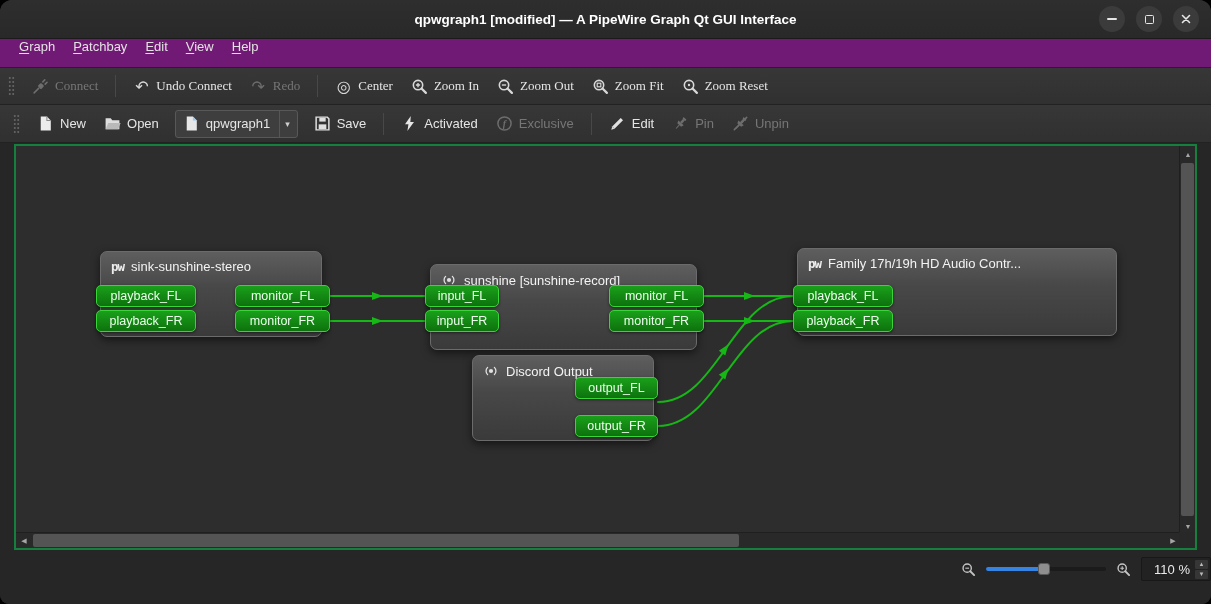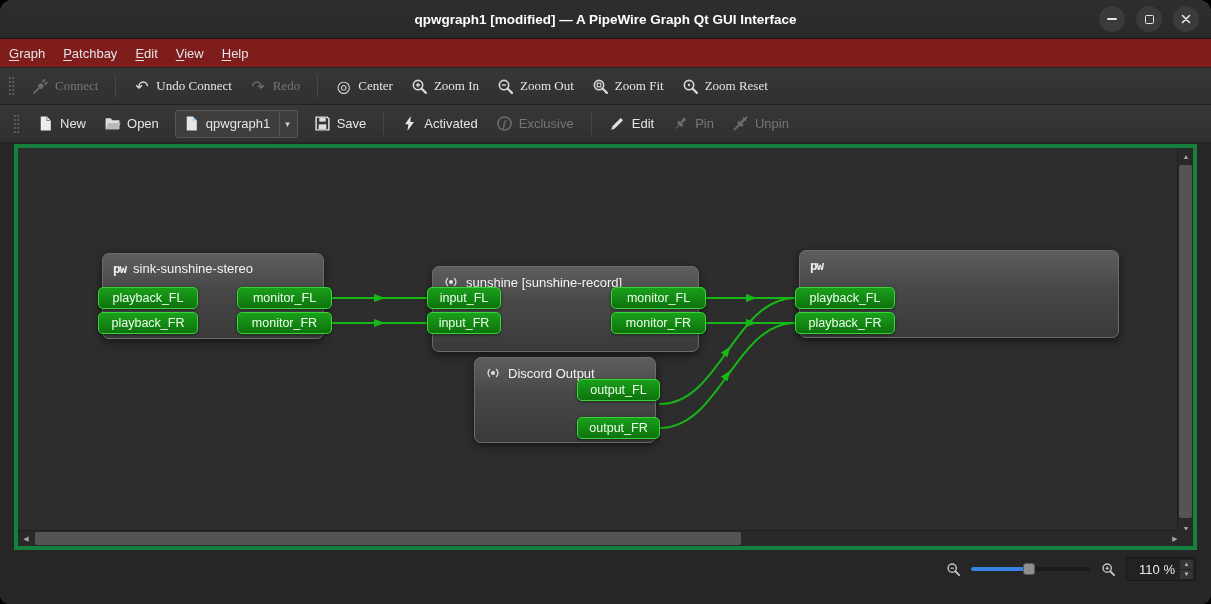--- a/index.html
+++ b/index.html
@@ -12,21 +12,21 @@
   
   .titlebar { height:39px; background:linear-gradient(#2e2e2e,#292929); border-bottom:1px solid #1b1b1b;
               position:relative; display:flex; align-items:center; justify-content:center; flex:none; }
   .title { color:#ffffff; font-size:13.5px; font-weight:bold; }
   .win-controls { position:absolute; right:12px; top:0; height:100%; display:flex; align-items:center; gap:11px; }
   .wbtn { width:26px; height:26px; border-radius:50%; background:#3b3b3b; display:flex; align-items:center; justify-content:center; }
   .wbtn .bar { width:10px; height:2px; background:#e6e6e6; border-radius:1px; }
   .wbtn .sq  { width:9px; height:9px; border:1.5px solid #e6e6e6; border-radius:1.5px; }
 
   
-  .menubar { height:29px; background:#7f1d1d; display:flex; align-items:center; 
+  .menubar { height:29px; background:#701a75; display:flex; align-items:flex-start; padding-left:10px;
              border-bottom:1px solid #222; flex:none; }
   .menu-item { display:flex; align-items:center; padding:0 9px; color:#e3e3e3; font-size:13px; }
   .mn { text-decoration:underline; text-underline-offset:2px; }
 
   
   .toolbar { background:linear-gradient(#373737,#303030); border-bottom:1px solid #222;
              display:flex; align-items:center; padding:0 4px; flex:none; }
   .toolbar.row1 { height:37px;font-family:Liberation Serif, serif; }
   .toolbar.row2 { height:38px;padding-left:9px; }
   .handle { width:7px; height:20px; margin:0 8px 0 4px;
@@ -38,21 +38,21 @@
   .tbtn.disabled .tlabel { color:#767676; }
   .ticon { width:17px; height:17px; display:block; flex:none; }
   .gicon { font-size:16px; line-height:17px; width:17px; text-align:center; }
   .combo { display:flex; align-items:center; gap:6px; height:28px; padding:0 2px 0 7px; background:#3e3e3e;
            border:1px solid #585858; border-radius:3px; margin:0 7px; color:#e5e5e5; font-size:13px; }
   .combo .carrow { font-size:9px; color:#cfcfcf; border-left:1px solid #565656; padding:0 5px; margin-left:3px;
                    height:26px; display:flex; align-items:center; }
 
   
   .main { height:408px; padding:1px 14px 0; background:#262626; flex:none; }
-  .canvas-frame { position:relative; width:1183px; height:406px; border:4px solid #15803d; background:#2d2d2d; }
+  .canvas-frame { position:relative; width:1183px; height:406px; border:2px solid #15803d; background:#2d2d2d; }
   .canvas { position:absolute; left:0; top:0; width:1165px; height:388px; overflow:hidden; background:#2d2d2d; }
   .wires { position:absolute; left:0; top:0; }
   .wire { fill:none; stroke:#16b816; stroke-width:2; stroke-linecap:round; }
   .warrow { fill:#16b816; }
 
   .node { position:absolute; border-radius:7px;
           background:linear-gradient(180deg,#5e5e5e 0%,#484848 42%,#3a3a3a 100%);
           border:1px solid #6b6b6b; box-shadow:0 3px 9px rgba(0,0,0,.55); }
   .node-header { display:flex; align-items:center; gap:7px; padding:7px 10px 0 10px; }
   .node-title { color:#f3f3f3; font-weight:normal; font-size:13px; white-space:nowrap; overflow:hidden; text-overflow:ellipsis; }
@@ -68,21 +68,21 @@
   .vscroll { position:absolute; right:0; top:0; width:16px; height:388px; background:#292929; border-left:1px solid #1f1f1f; }
   .vthumb  { position:absolute; left:1px; top:17px; width:13px; height:353px; background:#545454; border-radius:2px; }
   .hscroll { position:absolute; left:0; bottom:0; height:16px; width:1165px; background:#292929; border-top:1px solid #1f1f1f; }
   .hthumb  { position:absolute; top:1px; left:17px; height:13px; width:706px; background:#545454; border-radius:2px; }
   .corner  { position:absolute; right:0; bottom:0; width:16px; height:16px; background:#282828; }
   .sarrow  { position:absolute; width:16px; height:16px; color:#a6a6a6; font-size:7px;
              display:flex; align-items:center; justify-content:center; }
 
   
   .statusbar { height:36px; display:flex; align-items:center; justify-content:flex-end;
-               padding-right:15px; gap:10px; background:#262626; flex:none; }
+               gap:10px; background:#262626; flex:none; }
   .sicon { width:15px; height:15px; color:#c4c4c4; }
   .slider { position:relative; width:120px; height:16px; }
   .slider .track { position:absolute; top:6px; left:0; width:120px; height:4px; background:#1b1b1b; border-radius:2px; }
   .slider .fill  { position:absolute; top:6px; left:0; width:58px; height:4px; background:#3584e4; border-radius:2px; }
   .slider .shandle { position:absolute; top:2px; left:52px; width:12px; height:12px; background:#8f8f8f;
                      border:1px solid #5a5a5a; border-radius:3px; }
   .spin { display:flex; align-items:center; background:#222; border:1px solid #181818; border-radius:2px;
           height:24px; width:70px; position:relative; }
   .spin .val { flex:1; text-align:right; color:#eaeaea; font-size:13px; padding-right:20px; }
   .spin .arrows { position:absolute; right:2px; top:2px; display:flex; flex-direction:column; gap:1px; }
@@ -322,20 +322,21 @@
           </div>
         </div>
         <div class="port" style="left:409px;top:139px;width:74px">input_FL</div>
         <div class="port" style="left:409px;top:164px;width:74px">input_FR</div>
         <div class="port" style="left:593px;top:139px;width:95px">monitor_FL</div>
         <div class="port" style="left:593px;top:164px;width:95px">monitor_FR</div>
 
         <div class="node" style="left:781px;top:102px;width:320px;height:88px">
           <div class="node-header">
             <span class="pw-logo">pw</span>
+            <span class="node-title">Family 17h/19h HD Audio Contr...</span>
           </div>
         </div>
         <div class="port" style="left:777px;top:139px;width:100px">playback_FL</div>
         <div class="port" style="left:777px;top:164px;width:100px">playback_FR</div>
 
         <div class="node" style="left:456px;top:209px;width:182px;height:86px">
           <div class="node-header">
             <svg class="rec-icon" viewBox="0 0 16 16">
                 <circle cx="8" cy="8" r="2.1" fill="#e0e0e0"></circle>
                 <path d="M4.6 4.4 a5 5 0 0 0 0 7.2 M11.4 4.4 a5 5 0 0 1 0 7.2" fill="none" stroke="#e0e0e0" stroke-width="1.3" stroke-linecap="round"></path>

